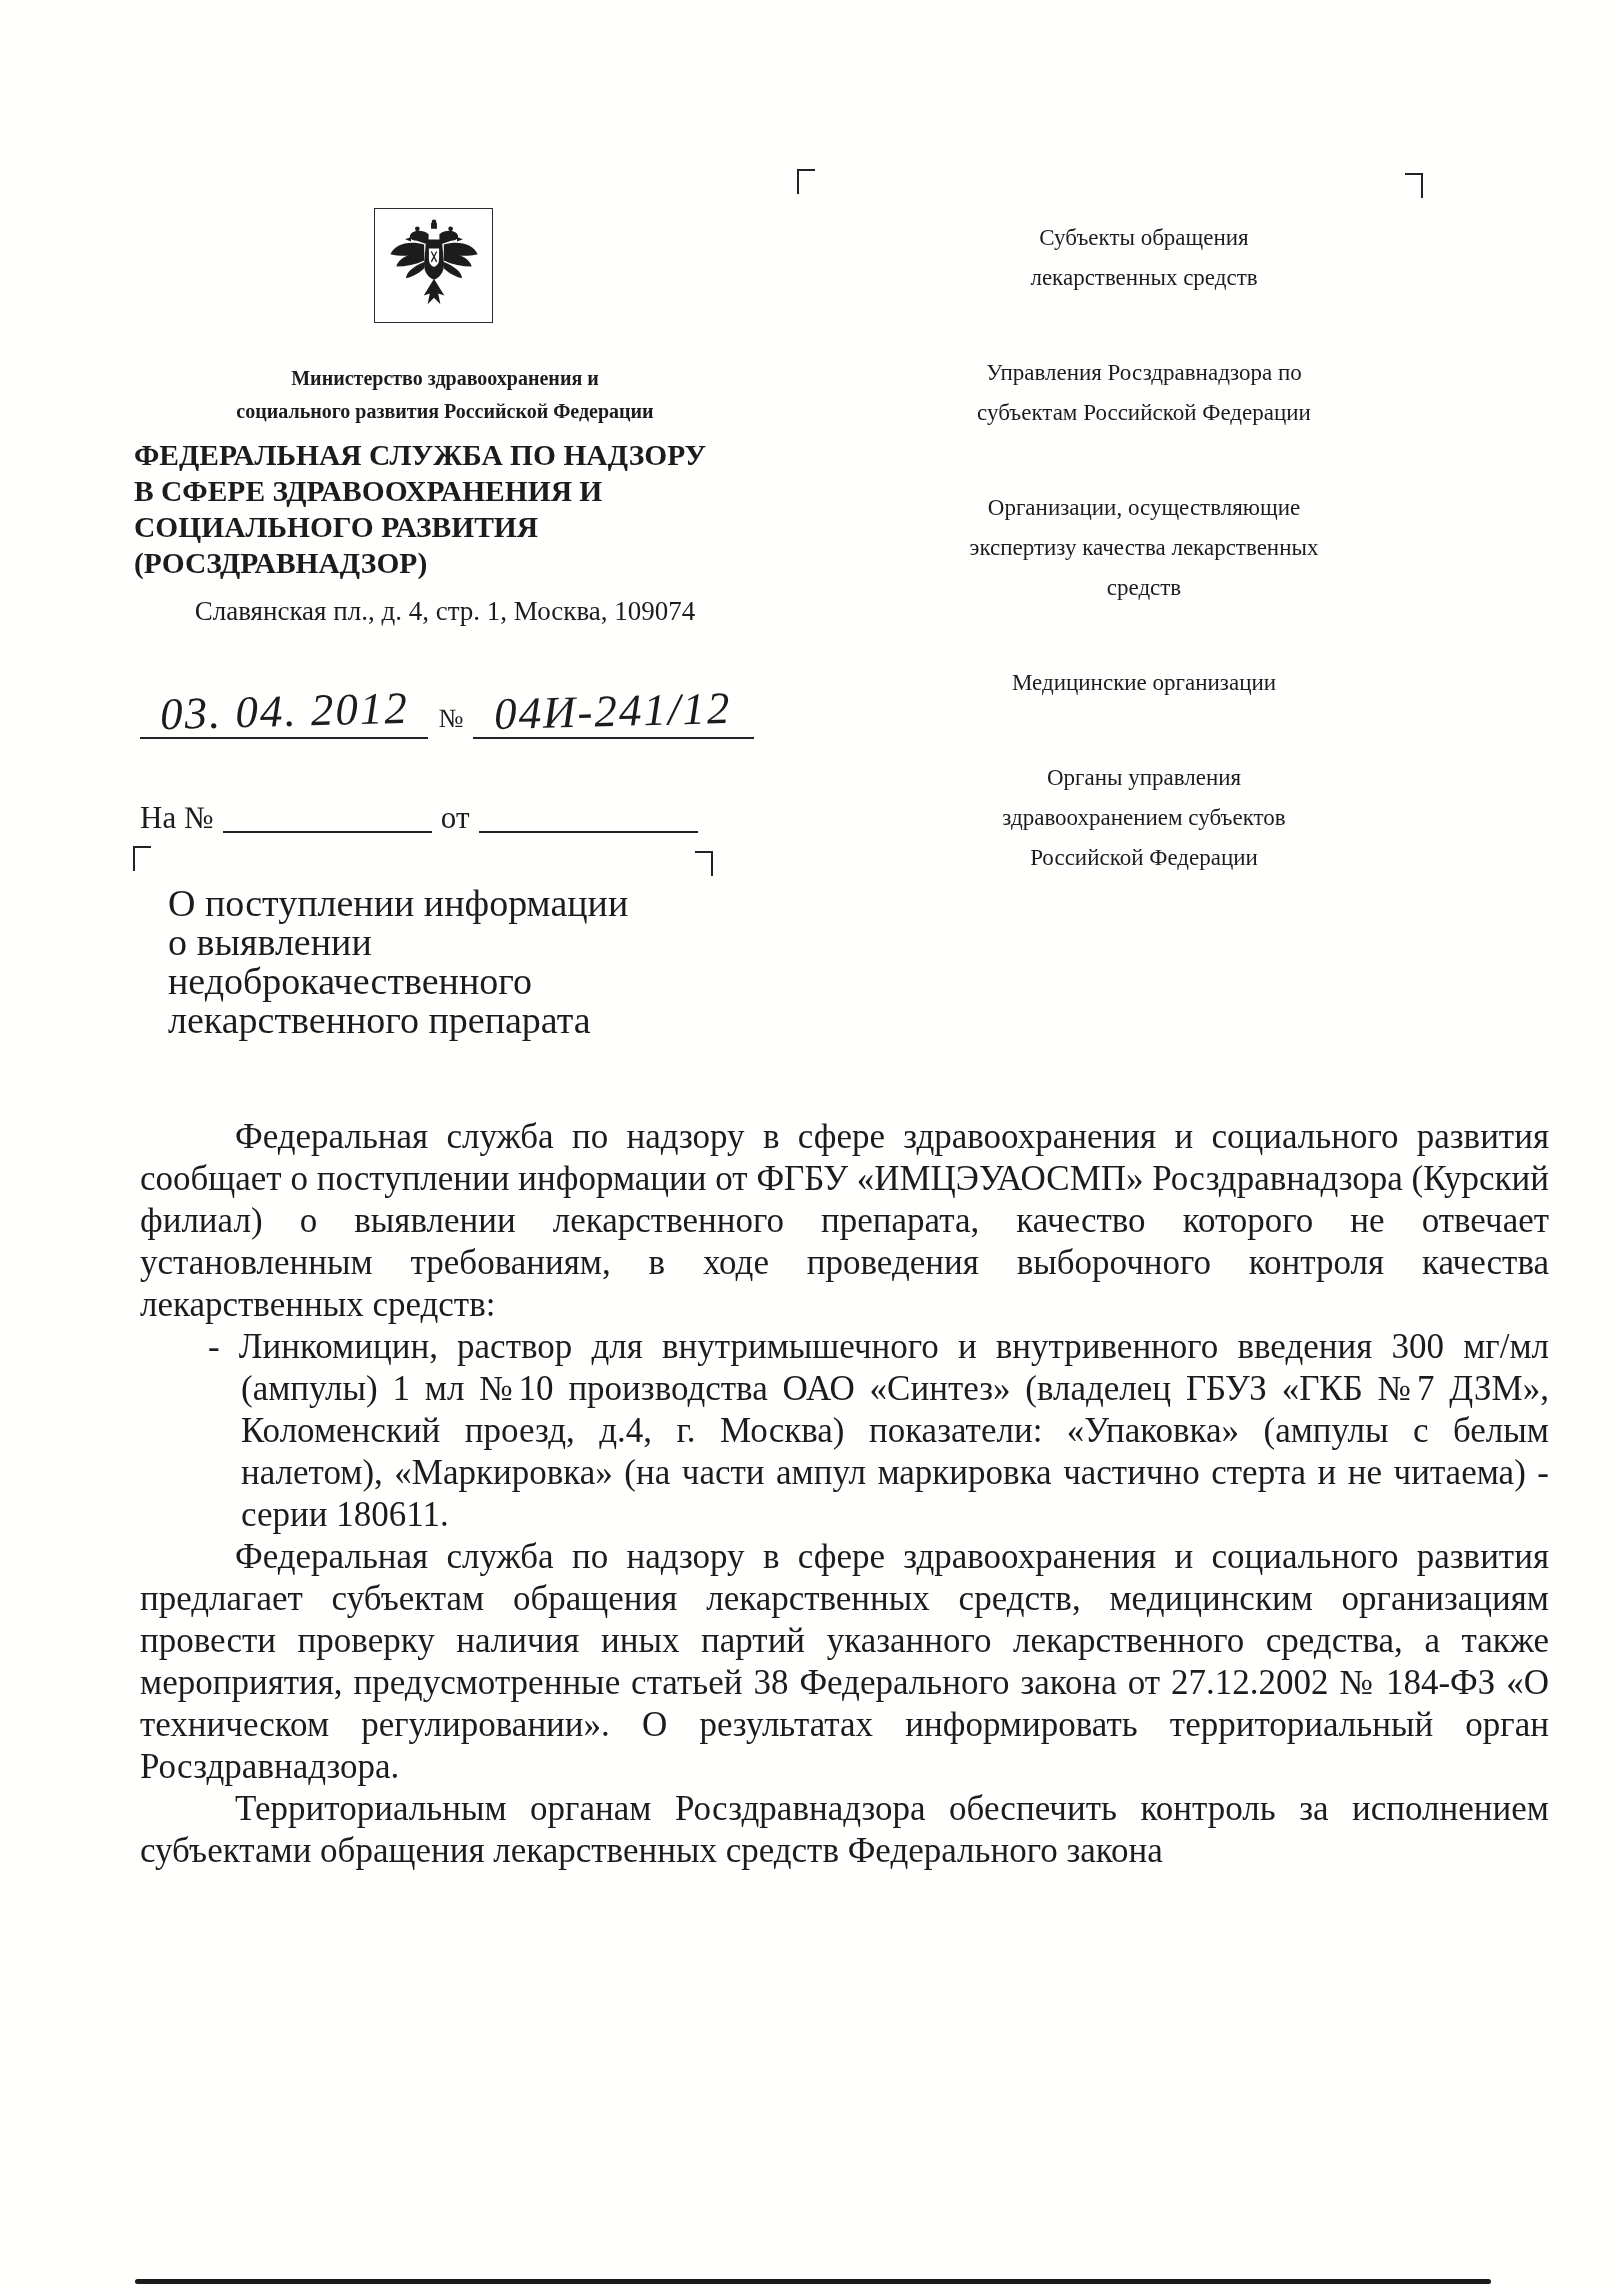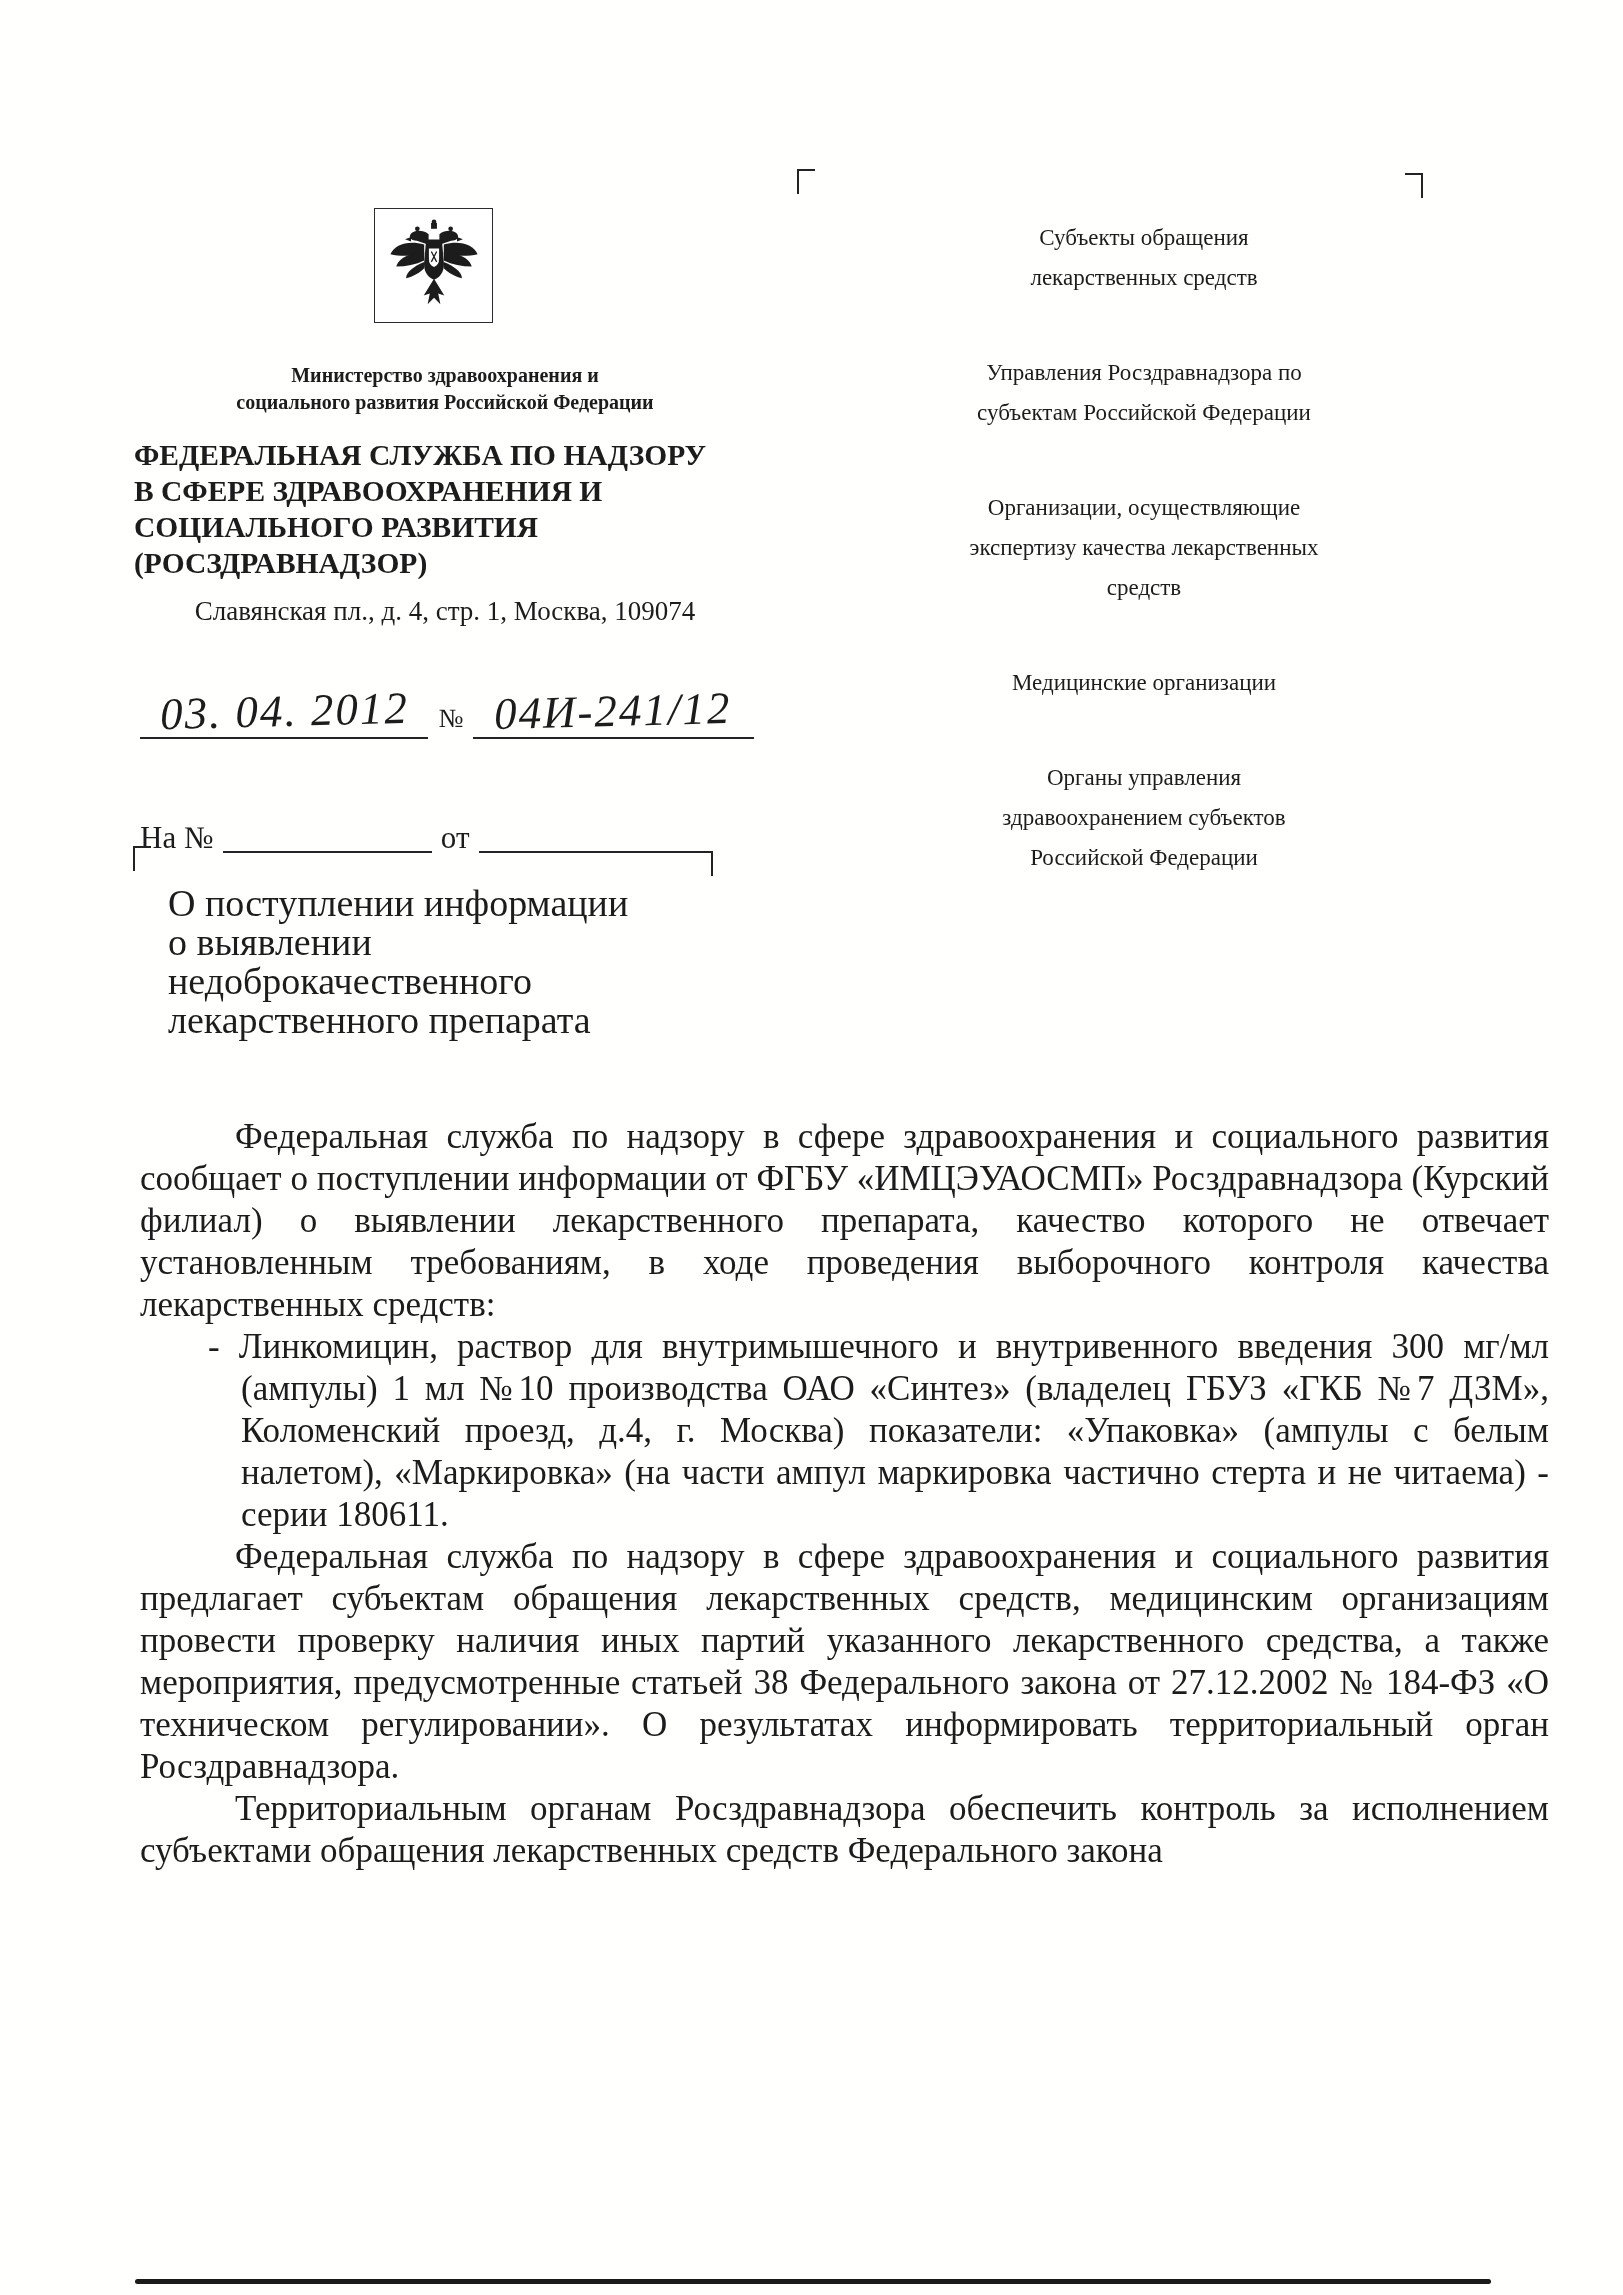--- a/index.html
+++ b/index.html
@@ -18,21 +18,21 @@
   .emblem-box {
     position:absolute; left:374px; top:208px;
     width:119px; height:115px;
     border:1.3px solid #2b2b2b;
     display:flex; align-items:center; justify-content:center;
     background:#fff;
   }
   .ministry {
     position:absolute; left:134px; top:362px; width:622px;
     text-align:center; font-weight:bold;
-    font-size:20px; line-height:27px;
+    font-size:20px; line-height:33px;
   }
   .service {
     position:absolute; left:134px; top:437px; width:622px;
     font-weight:bold;
     font-size:29.5px; line-height:36px;
   }
   .address-block {
     position:absolute; left:134px; top:597px; width:622px;
     text-align:center; font-size:27px; line-height:28px;
   }
@@ -54,21 +54,21 @@
     font-size:45px; line-height:1;
     letter-spacing:2px;
     transform:rotate(-1.5deg);
     padding-bottom:2.6px;
     white-space:nowrap;
   }
   .num-sign { font-size:26px; padding:0 0 5.2px 10.5px; }
 
   
   .refline {
-    position:absolute; left:140px; top:820px;
+    position:absolute; left:140px; top:800px;
     font-size:31px; white-space:nowrap;
   }
   .rblank {
     display:inline-block;
     border-bottom:2px solid #242424;
     height:31px; vertical-align:-5.2px; margin:0 9.2px;
   }
   .rblank.b1 { width:209px; }
   .rblank.b2 { width:219px; }
 

